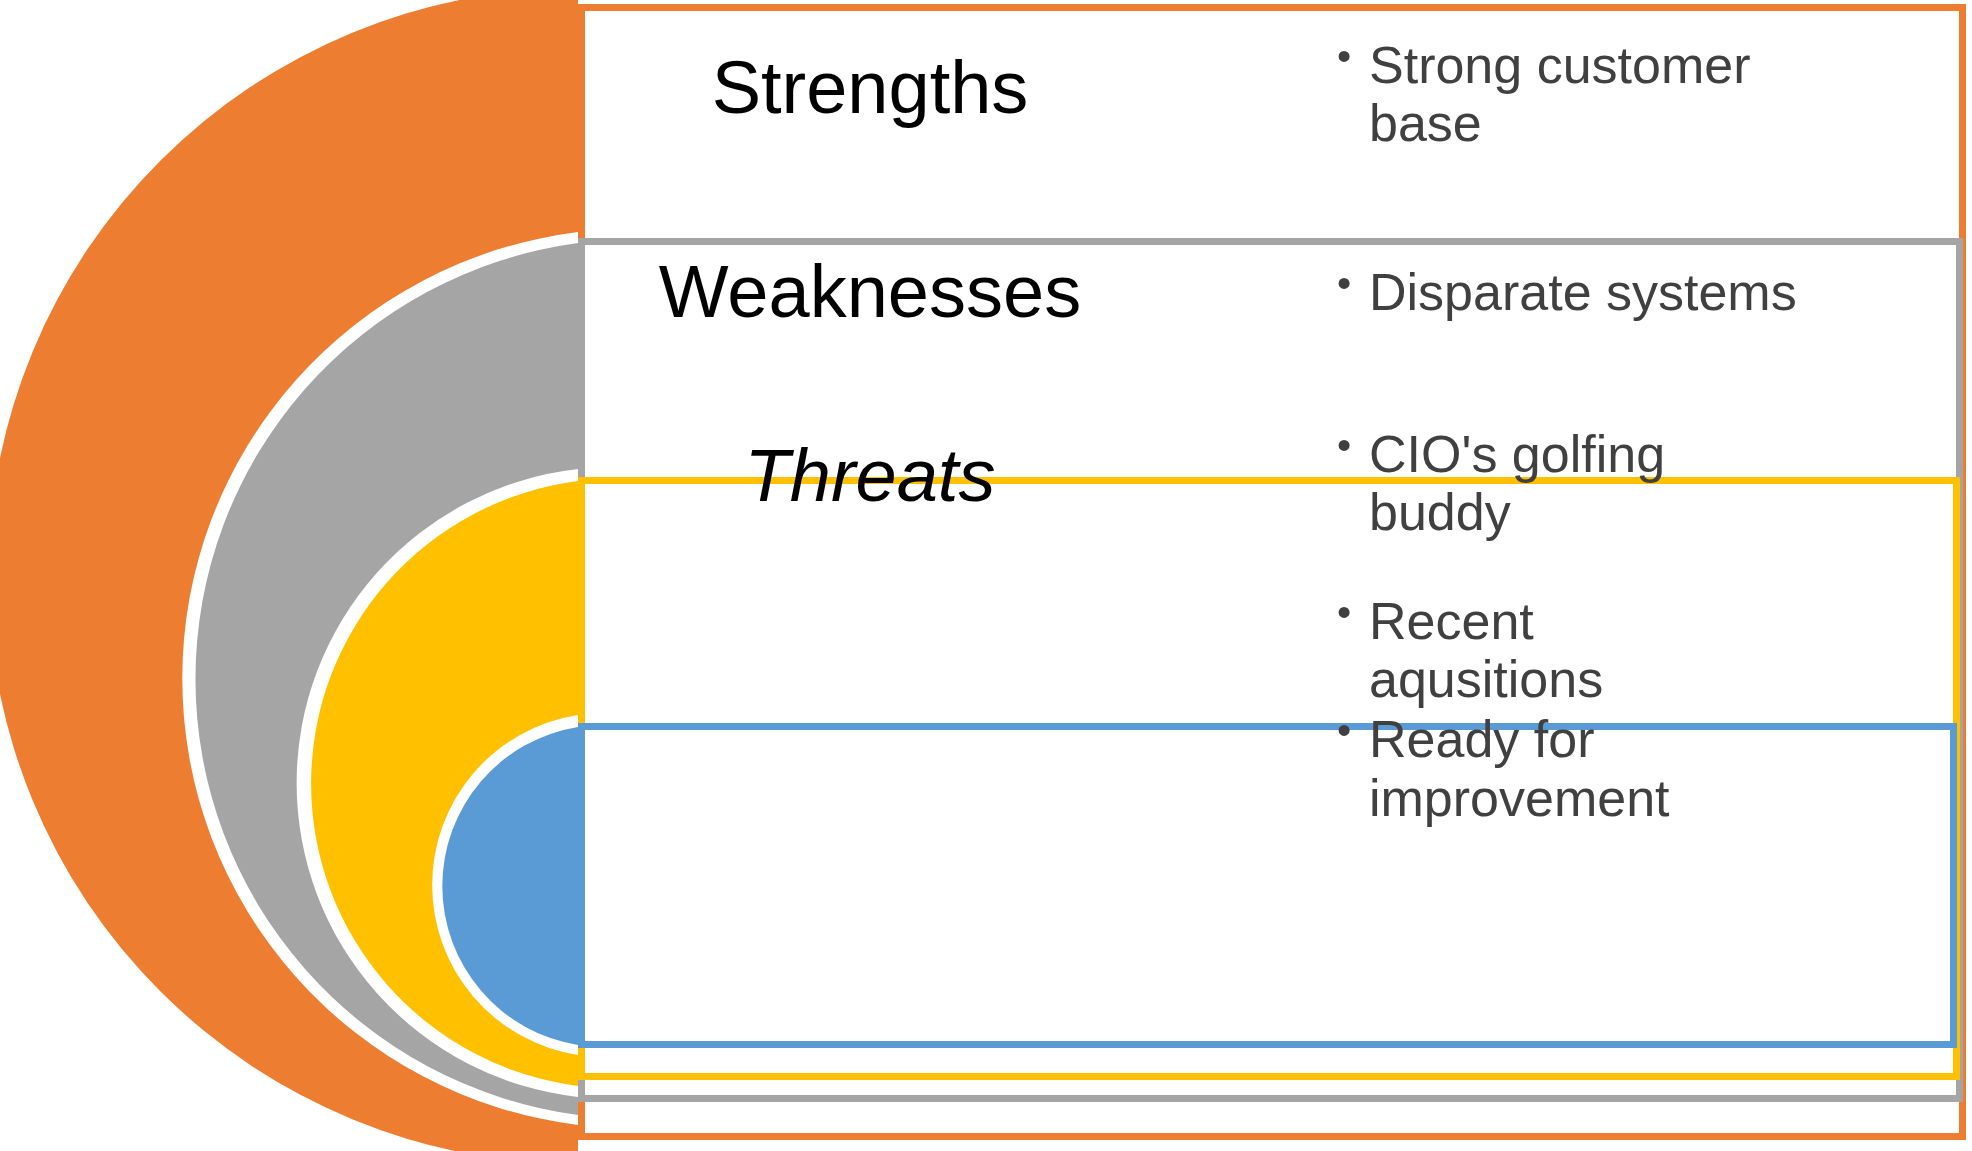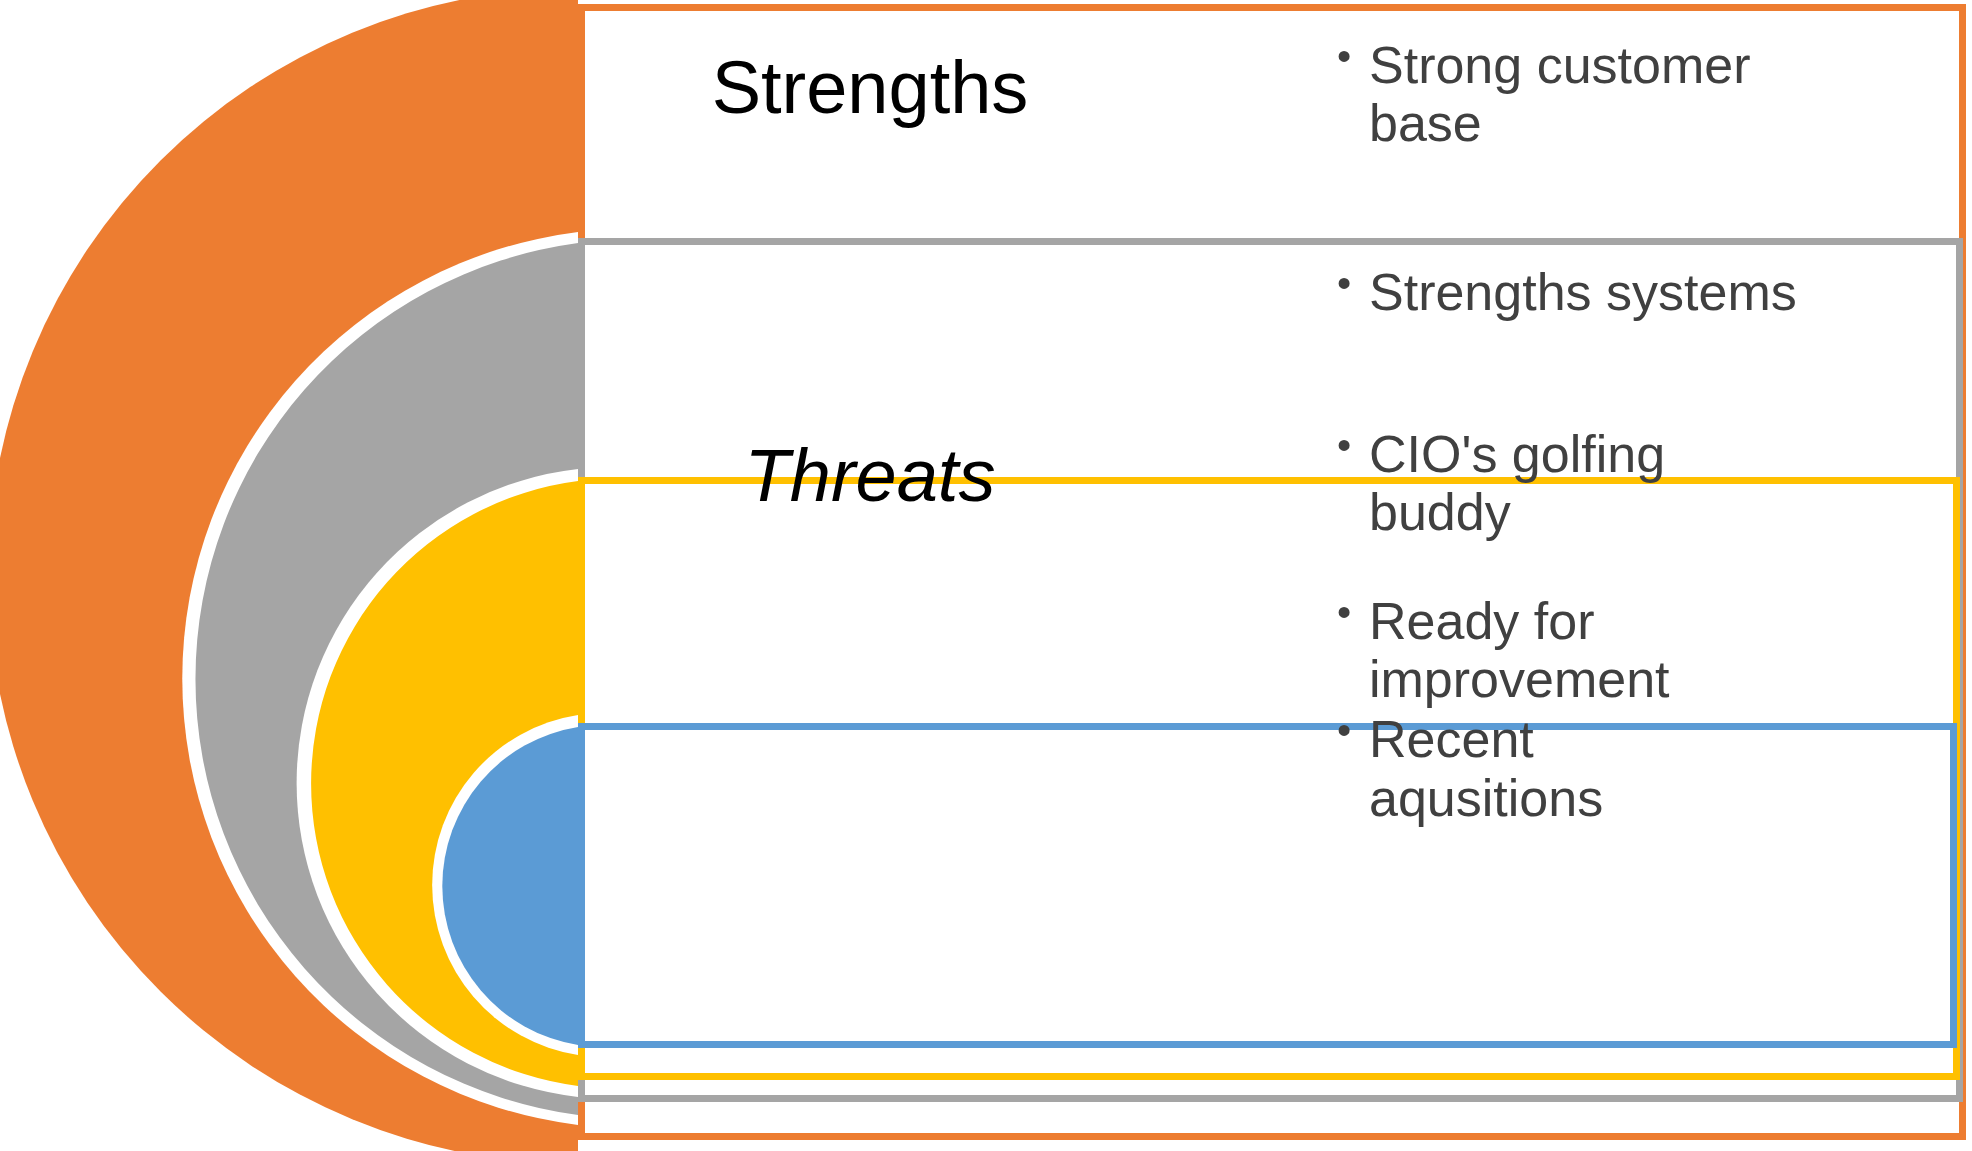--- a/index.html
+++ b/index.html
@@ -92,33 +92,34 @@
 
   <div class="frame" style="left:578px; top:723px; width:1379px; height:325px; border:7px solid #5B9BD5;"></div>
 
   <div class="cat-label" style="left:600px; top:48px; width:540px; font-size:74px;">Strengths</div>
   <div class="bullets" style="left:1335px; top:36px; width:480px; font-size:52px;">
     <ul>
       <li>Strong customer base</li>
     </ul>
   </div>
 
+  <div class="cat-label" style="left:600px; top:252px; width:540px; font-size:74px;">Weaknesses</div>
   <div class="bullets" style="left:1335px; top:263px; width:560px; font-size:52px;">
     <ul>
-      <li>Strengths systems</li>
+      <li>Disparate systems</li>
     </ul>
   </div>
 
   <div class="cat-label" style="left:600px; top:436px; width:540px; font-size:74px;font-style:italic;">Threats</div>
   <div class="bullets" style="left:1335px; top:425px; width:420px; font-size:52px;">
     <ul>
       <li>CIO's golfing buddy</li>
     </ul>
   </div>
 
   <div class="bullets" style="left:1335px; top:592px; width:430px; font-size:52px;">
     <ul>
+      <li>Recent aqusitions</li>
       <li>Ready for improvement</li>
-      <li>Recent aqusitions</li>
     </ul>
   </div>
 
 </div>
 
 </body></html>

